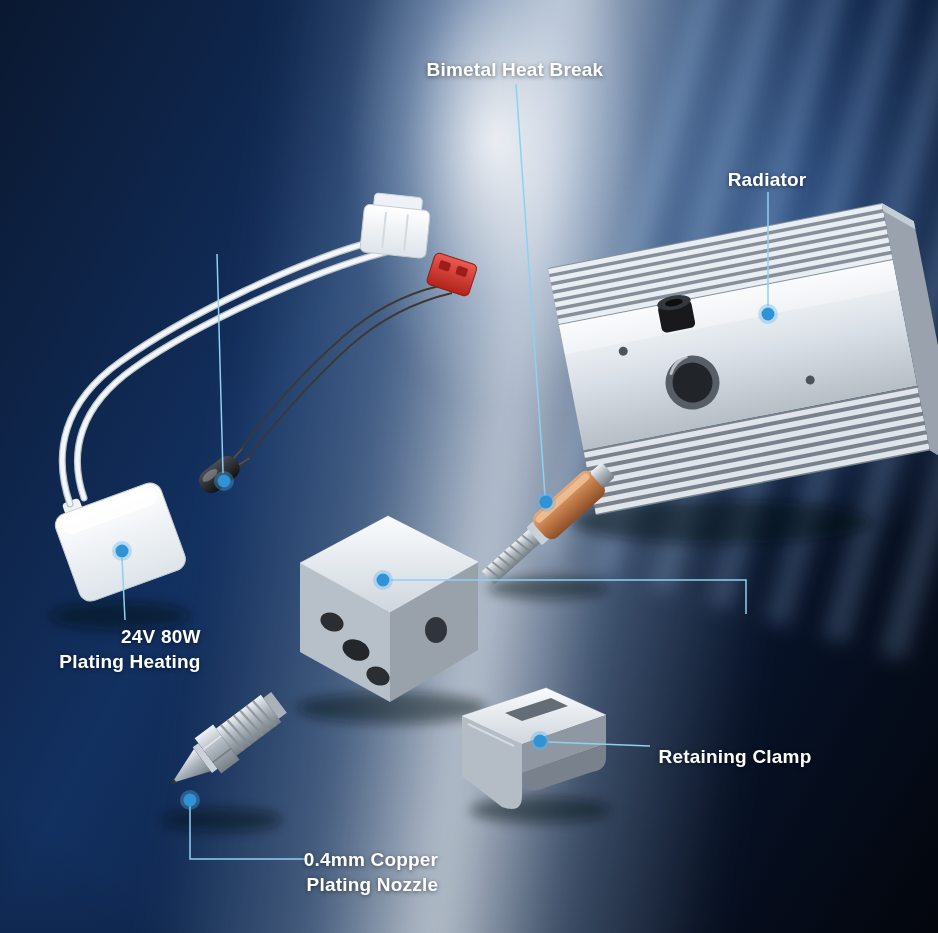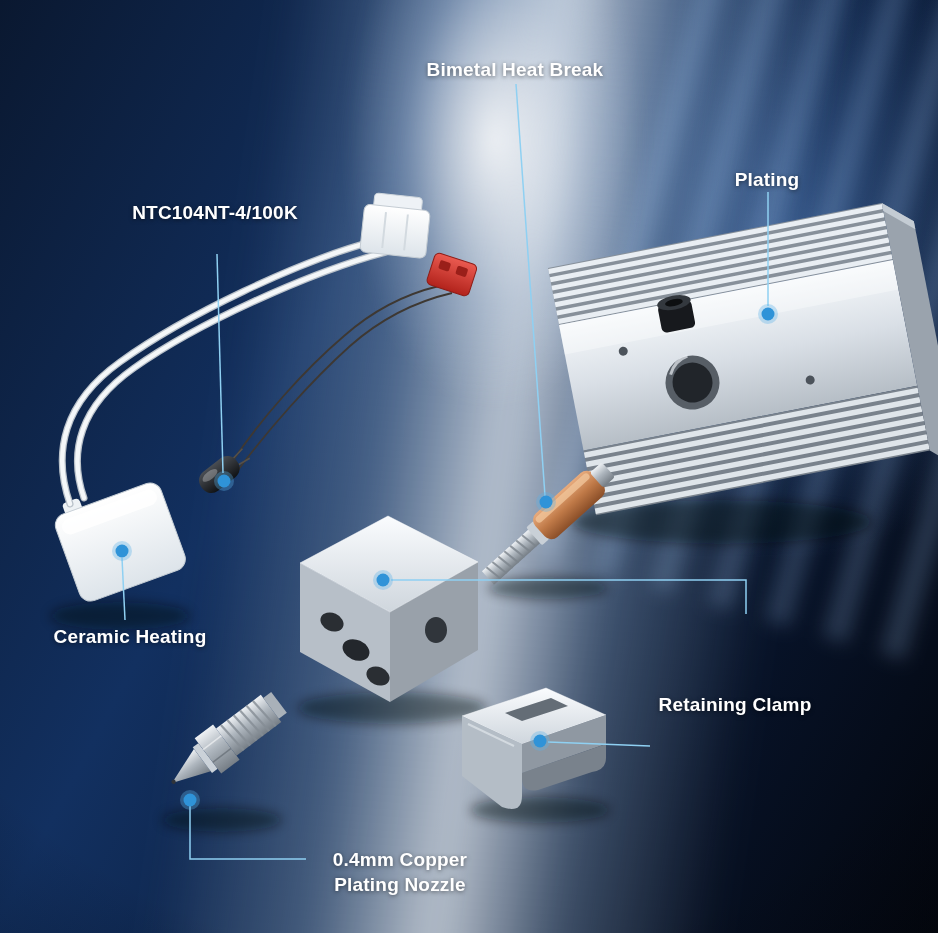--- a/index.html
+++ b/index.html
@@ -15,21 +15,21 @@
     filter:blur(9px);}
   .beam-main{position:absolute;left:210px;top:-240px;width:560px;height:1560px;transform:rotate(8deg);
     background:linear-gradient(90deg,rgba(190,220,250,0) 0%,rgba(198,226,252,.30) 28%,rgba(244,250,255,.75) 50%,rgba(198,226,252,.28) 72%,rgba(190,220,250,0) 100%);
     filter:blur(18px);}
   .beam-core{position:absolute;left:345px;top:-130px;width:300px;height:540px;
     background:radial-gradient(closest-side,rgba(255,255,255,.85),rgba(230,242,255,.25) 60%,rgba(230,242,255,0));
     filter:blur(8px);}
   .vignette{position:absolute;inset:0;pointer-events:none;
     background:radial-gradient(ellipse 120% 115% at 47% 40%,rgba(0,0,0,0) 55%,rgba(2,5,11,.5) 85%,rgba(1,3,7,.75) 100%);}
   svg.art{position:absolute;inset:0;display:block}
-  .label{position:absolute;transform:translateX(-50%);text-align:center;white-space:nowrap;
+  .label{position:absolute;transform:translateX(-50%);text-align:right;white-space:nowrap;
     color:#fff;font-weight:700;font-size:19px;line-height:25px;letter-spacing:.2px;
     text-shadow:0 1px 4px rgba(0,0,0,.5);}
 </style>
 </head>
 <body>
 
 <div class="stage">
   <div class="glow-right"></div>
   <div class="streaks"></div>
   <div class="beam-main"></div>
@@ -249,28 +249,28 @@
       </g>
     </g>
   </svg>
 
   <div class="vignette"></div>
 
   <div class="label" style="left:515px;top:57px">
     <div>Bimetal Heat Break</div>
   </div>
   <div class="label" style="left:767px;top:167px">
-    <div>Plating</div>
+    <div>Radiator</div>
   </div>
   <div class="label" style="left:215px;top:200px">
-    <div>NTC104NT-4/100K</div>
   </div>
   <div class="label" style="left:130px;top:624px">
-    <div>Ceramic Heating</div>
-  </div>
-  <div class="label" style="left:735px;top:692px">
+    <div>24V 80W</div>
+    <div>Plating Heating</div>
+  </div>
+  <div class="label" style="left:735px;top:744px">
     <div>Retaining Clamp</div>
   </div>
-  <div class="label" style="left:400px;top:847px">
+  <div class="label" style="left:371px;top:847px">
     <div>0.4mm Copper</div>
     <div>Plating Nozzle</div>
   </div>
 </div>
 
 </body></html>

